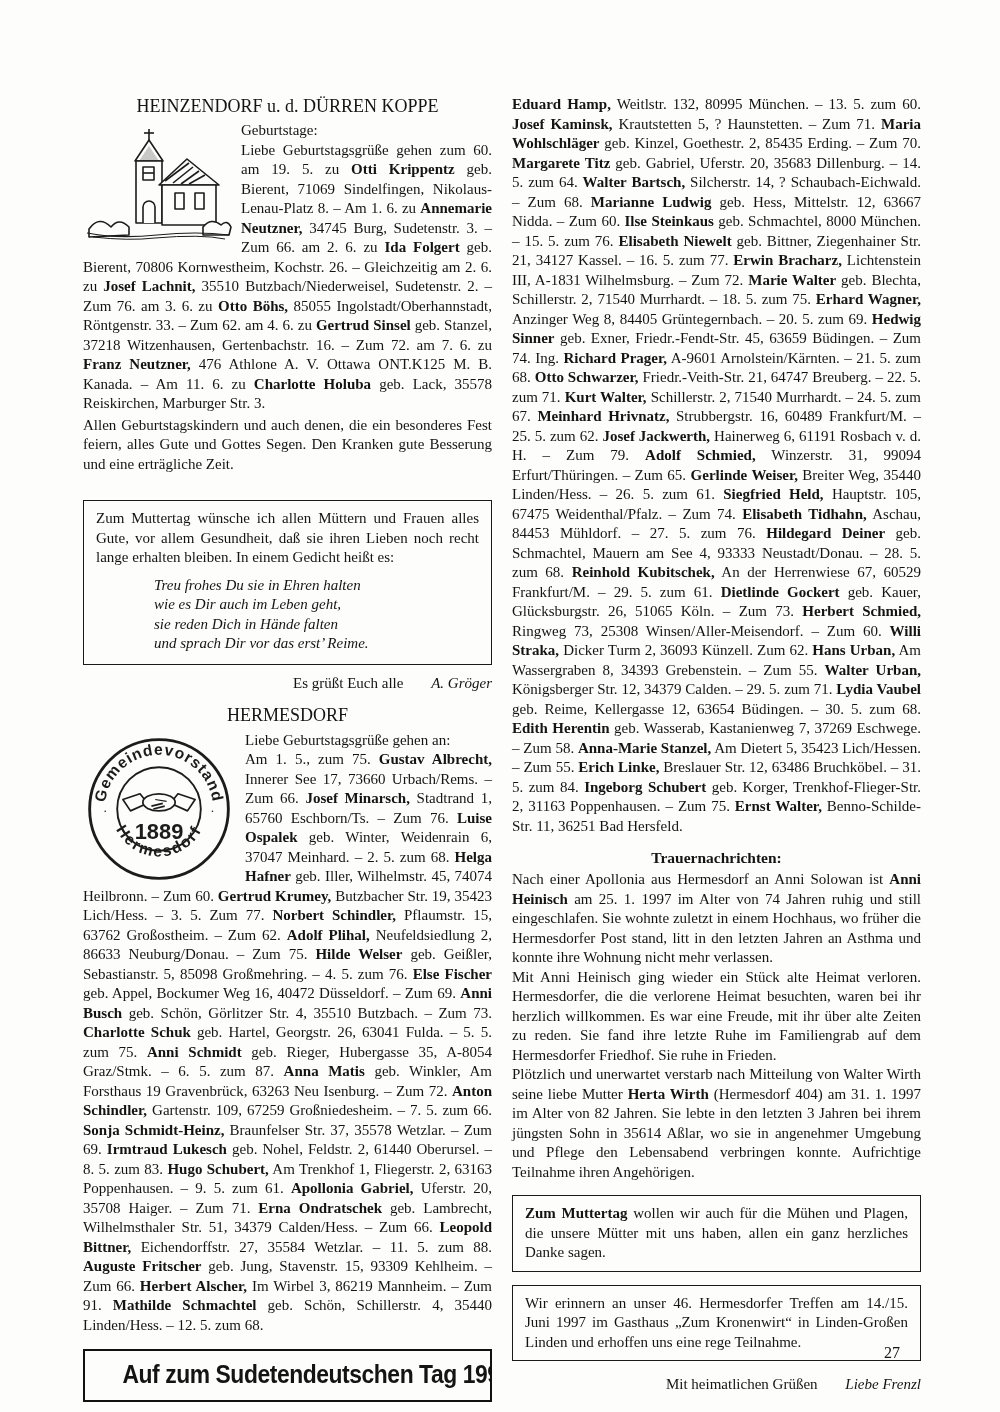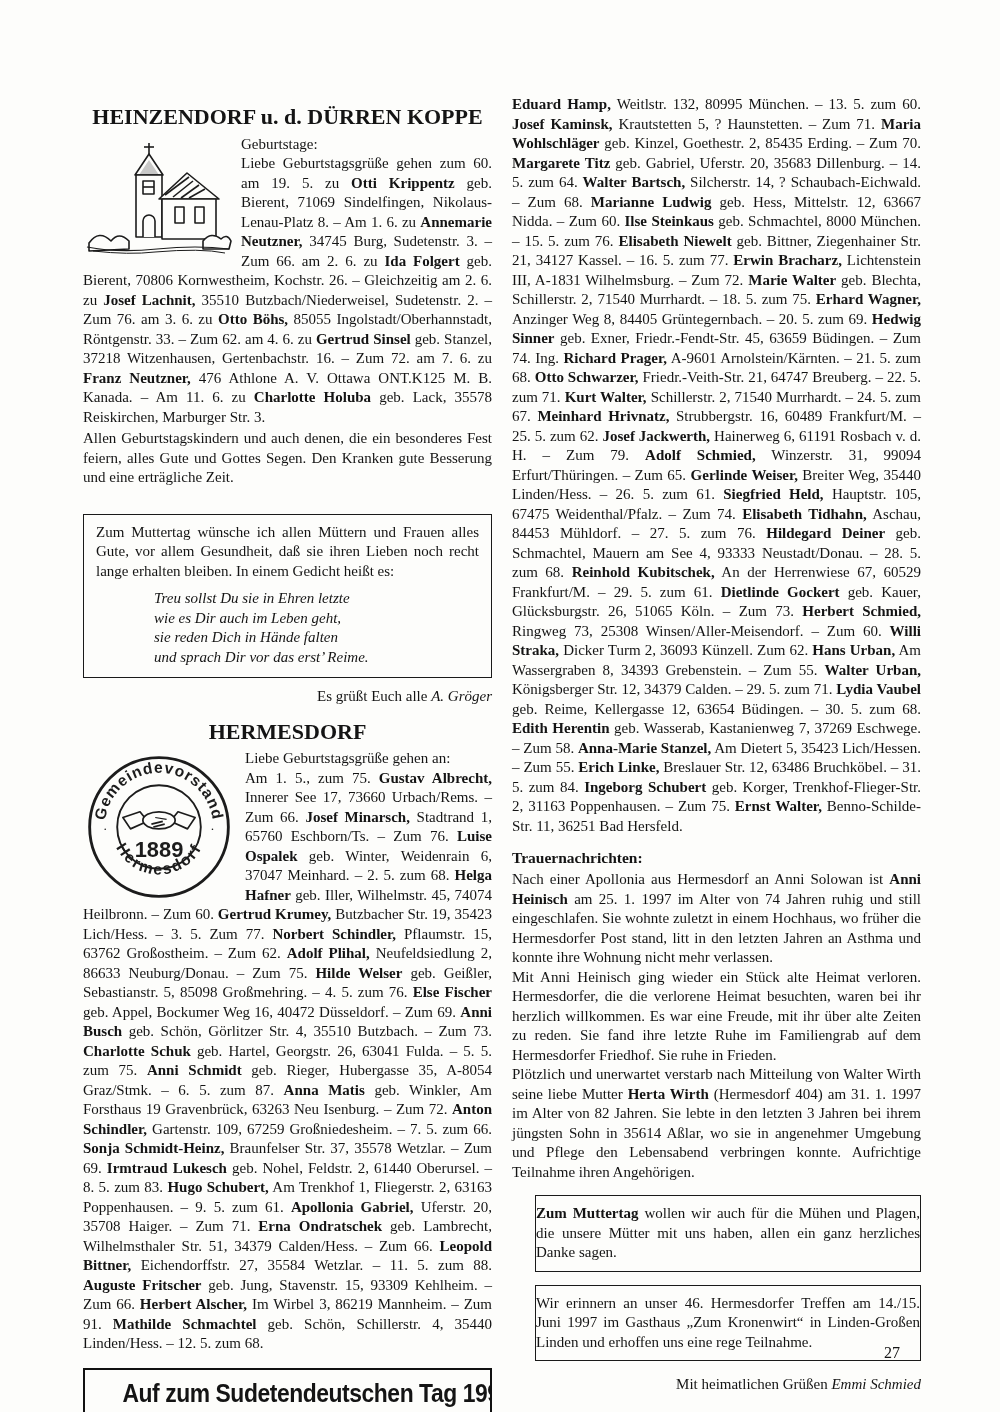--- a/index.html
+++ b/index.html
@@ -8,27 +8,27 @@
     width:1000px;height:1412px;
     background:#fdfdfb;
     margin:0 auto;
     overflow:hidden;
     font-family:"Liberation Serif", serif;
     color:#141414;
   }
   .col{position:absolute;top:95px;width:409px;font-size:15px;line-height:1.3;}
   .col-left{left:83px;}
   .col-right{left:512px;}
-  .section-title{font-weight:bold;text-align:center;font-size:22px;margin:8px 0 3px 0;}
+  .section-title{font-weight:normal;text-align:center;font-size:18px;margin:0 0 3px 0;}
   .just{text-align:justify;}
   .flow::after{content:"";display:block;clear:both;}
   .church-float{float:left;width:150px;height:118px;margin:2px 8px 2px 0;}
   .seal-float{float:left;width:152px;height:152px;margin:2px 10px 2px 0;}
   .b{font-weight:bold;}
-  .i{font-style:italic;}
+  .i{font-style:italic;margin-left:24px;}
   .para{margin-top:2px;}
   .box{border:1.5px solid #1a1a1a;padding:8px 12px;margin:26px 0 9px 0;}
   .poem{margin:8px 0 2px 58px;font-style:italic;}
   .right-align{text-align:right;}
   .hermesdorf-head{margin-top:11px;}
   .banner{
     border:2.5px solid #111;
     margin-top:14px;
     padding:7px 2px 8px 2px;
     text-align:center;
@@ -37,22 +37,22 @@
   .banner-text{
     display:inline-block;
     font-family:"Liberation Sans", sans-serif;
     font-weight:bold;
     font-size:26px;
     letter-spacing:-0.5px;
     transform:scaleX(0.88);
     transform-origin:center;
     white-space:nowrap;
   }
-  .trauer-title{font-weight:bold;margin:12px 0 2px 0;font-size:15.5px;}
-  .rbox{border:1.5px solid #1a1a1a;padding:8px 0;margin-top:13px;text-align:justify;margin-left:23px;}
+  .trauer-title{font-weight:bold;margin:12px 0 2px 0;font-size:15.5px;text-align:center;}
+  .rbox{border:1.5px solid #1a1a1a;padding:8px 12px;margin-top:13px;text-align:justify;}
   .signoff{margin-top:14px;}
   .page-number{position:absolute;right:100px;top:1344px;font-size:16px;}
   svg{display:block;}
 </style>
 </head>
 <body>
 
 <div class="page">
 
   <div class="col col-left">
@@ -95,21 +95,21 @@
       </span>
       <div>Geburtstage:</div>
       <div class="just"><span>Liebe Geburtstagsgrüße gehen zum 60. am 19. 5. zu </span><span class="b">Otti Krippentz</span><span> geb. Bierent, 71069 Sindelfingen, Nikolaus-Lenau-Platz 8. – Am 1. 6. zu </span><span class="b">Annemarie Neutzner,</span><span> 34745 Burg, Sudetenstr. 3. – Zum 66. am 2. 6. zu </span><span class="b">Ida Folgert</span><span> geb. Bierent, 70806 Kornwestheim, Kochstr. 26. – Gleichzeitig am 2. 6. zu </span><span class="b">Josef Lachnit,</span><span> 35510 Butzbach/Niederweisel, Sudetenstr. 2. – Zum 76. am 3. 6. zu </span><span class="b">Otto Böhs,</span><span> 85055 Ingolstadt/Oberhannstadt, Röntgenstr. 33. – Zum 62. am 4. 6. zu </span><span class="b">Gertrud Sinsel</span><span> geb. Stanzel, 37218 Witzenhausen, Gertenbachstr. 16. – Zum 72. am 7. 6. zu </span><span class="b">Franz Neutzner,</span><span> 476 Athlone A. V. Ottawa ONT.K125 M. B. Kanada. – Am 11. 6. zu </span><span class="b">Charlotte Holuba</span><span> geb. Lack, 35578 Reiskirchen, Marburger Str. 3.</span></div>
     </div>
 
     <div class="just para">Allen Geburtstagskindern und auch denen, die ein besonderes Fest feiern, alles Gute und Gottes Segen. Den Kranken gute Besserung und eine erträgliche Zeit.</div>
 
     <div class="box">
       <div class="just">Zum Muttertag wünsche ich allen Müttern und Frauen alles Gute, vor allem Gesundheit, daß sie ihren Lieben noch recht lange erhalten bleiben. In einem Gedicht heißt es:</div>
       <div class="poem">
-        <div>Treu sollst Du sie in Ehren letzte</div>
+        <div>Treu frohes Du sie in Ehren halten</div>
         <div>wie es Dir auch im Leben geht,</div>
         <div>sie reden Dich in Hände falten</div>
         <div>und sprach Dir vor das erst’ Reime.</div>
       </div>
     </div>
 
     <div class="right-align"><span>Es grüßt Euch alle </span><span class="i">A. Gröger</span></div>
 
     <div class="section-title hermesdorf-head">HERMESDORF</div>
 
@@ -158,19 +158,19 @@
 
     <div class="trauer-title">Trauernachrichten:</div>
     <div class="just"><span>Nach einer Apollonia aus Hermesdorf an Anni Solowan ist </span><span class="b">Anni Heinisch</span><span> am 25. 1. 1997 im Alter von 74 Jahren ruhig und still eingeschlafen. Sie wohnte zuletzt in einem Hochhaus, wo früher die Hermesdorfer Post stand, litt in den letzten Jahren an Asthma und konnte ihre Wohnung nicht mehr verlassen.</span></div>
     <div class="just">Mit Anni Heinisch ging wieder ein Stück alte Heimat verloren. Hermesdorfer, die die verlorene Heimat besuchten, waren bei ihr herzlich willkommen. Es war eine Freude, mit ihr über alte Zeiten zu reden. Sie fand ihre letzte Ruhe im Familiengrab auf dem Hermesdorfer Friedhof. Sie ruhe in Frieden.</div>
     <div class="just"><span>Plötzlich und unerwartet verstarb nach Mitteilung von Walter Wirth seine liebe Mutter </span><span class="b">Herta Wirth</span><span> (Hermesdorf 404) am 31. 1. 1997 im Alter von 82 Jahren. Sie lebte in den letzten 3 Jahren bei ihrem jüngsten Sohn in 35614 Aßlar, wo sie in angenehmer Umgebung und Pflege den Lebensabend verbringen konnte. Aufrichtige Teilnahme ihren Angehörigen.</span></div>
 
     <div class="rbox"><span class="b">Zum Muttertag</span><span> wollen wir auch für die Mühen und Plagen, die unsere Mütter mit uns haben, allen ein ganz herzliches Danke sagen.</span></div>
 
     <div class="rbox">Wir erinnern an unser 46. Hermesdorfer Treffen am 14./15. Juni 1997 im Gasthaus „Zum Kronenwirt“ in Linden-Großen Linden und erhoffen uns eine rege Teilnahme.</div>
 
-    <div class="right-align signoff"><span>Mit heimatlichen Grüßen </span><span class="i">Emmi Schmied</span></div>
+    <div class="right-align signoff"><span>Mit heimatlichen Grüßen </span><span class="i">Liebe Frenzl</span></div>
 
   </div>
 
   <div class="page-number">27</div>
 
 </div>
 
 </body></html>

